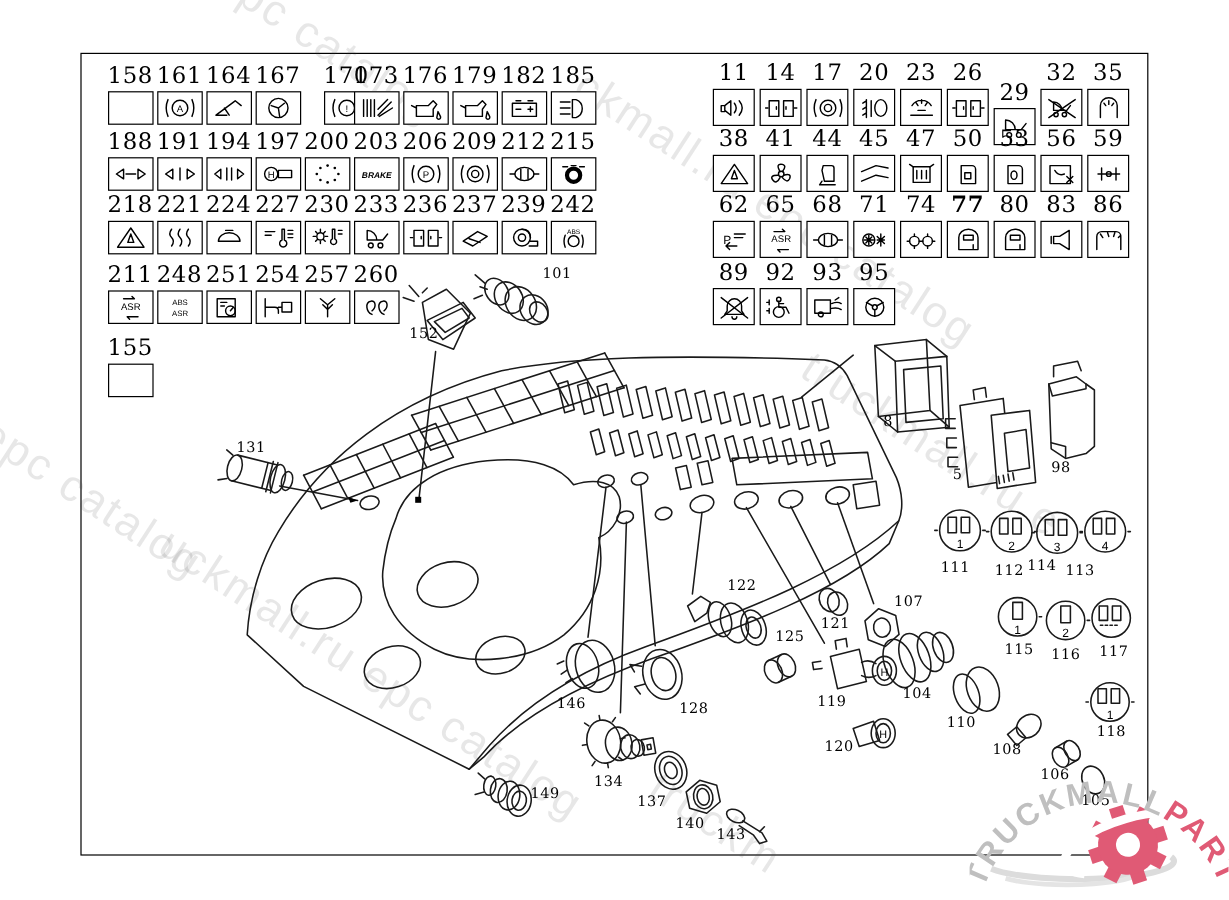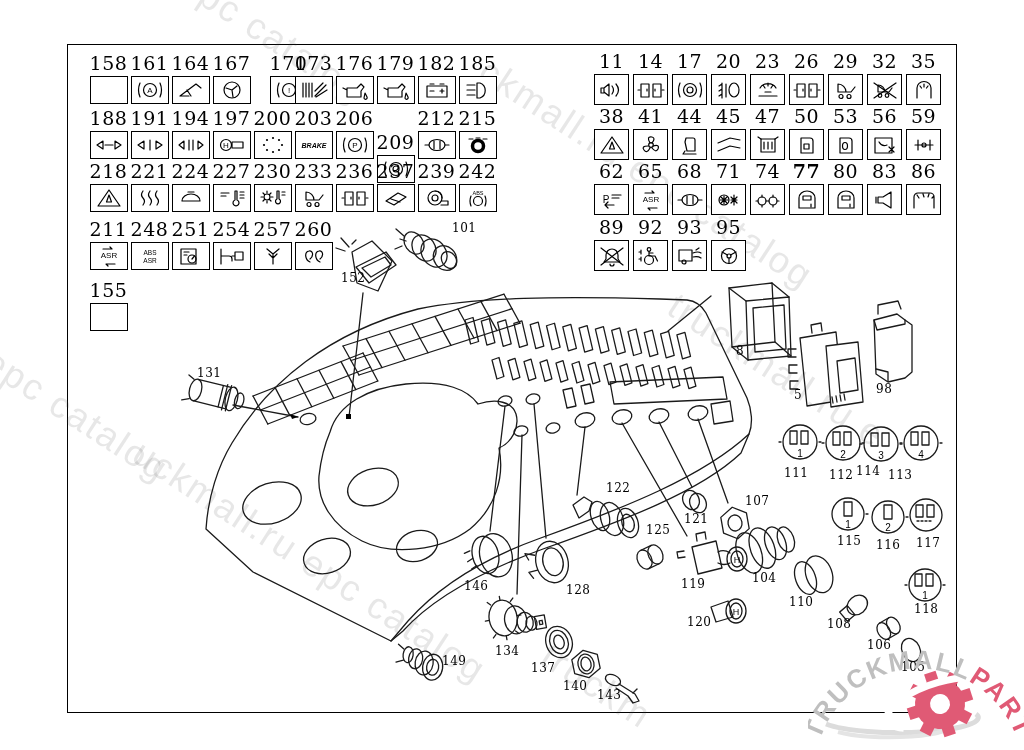--- a/index.html
+++ b/index.html
@@ -543,21 +543,21 @@
         <div class="box" style="width: 36px; height: 26px;">
           <svg width="30" height="22" viewBox="0 0 30 22">
             <g stroke="#000" fill="none" stroke-width="1.2" stroke-linecap="round" stroke-linejoin="round">
               <circle cx="15" cy="11" r="6.5"></circle>
               <path d="M5 4Q2 11 5 18M25 4Q28 11 25 18"></path>
               <text text-anchor="middle" font-family="Liberation Sans, sans-serif" font-size="8" fill="#000" stroke="none" x="15" y="14">P</text>
             </g>
           </svg>
         </div>
       </div>
-      <div class="cell" style="left: 372px; top: 109px; width: 47px; margin-top: 24px;">
+      <div class="cell" style="left: 372px; top: 109px; width: 47px;">
         <div class="num">209</div>
         <div class="box" style="width: 36px; height: 26px;">
           <svg width="30" height="22" viewBox="0 0 30 22">
             <g stroke="#000" fill="none" stroke-width="1.2" stroke-linecap="round" stroke-linejoin="round">
               <circle cx="15" cy="11" r="6.5"></circle>
               <circle cx="15" cy="11" r="3"></circle>
               <path d="M5 4Q2 11 5 18M25 4Q28 11 25 18"></path>
             </g>
           </svg>
         </div>
@@ -830,21 +830,21 @@
         <div class="box" style="width: 33px; height: 29px;">
           <svg width="30" height="22" viewBox="0 0 30 22">
             <g stroke="#000" fill="none" stroke-width="1.2" stroke-linecap="round" stroke-linejoin="round">
               <rect x="5" y="5" width="8" height="13"></rect>
               <rect x="17" y="5" width="8" height="13"></rect>
               <path d="M2 11h2M26 11h2M11 10v2M19 10v2"></path>
             </g>
           </svg>
         </div>
       </div>
-      <div class="cell" style="left: 823px; top: 52px; width: 45px; text-align: center;">
+      <div class="cell" style="left: 823px; top: 68px; width: 45px; text-align: center;">
         <div class="num">29</div>
         <div class="box" style="width: 33px; height: 29px;">
           <svg width="30" height="22" viewBox="0 0 30 22">
             <g stroke="#000" fill="none" stroke-width="1.2" stroke-linecap="round" stroke-linejoin="round">
               <path d="M7 5a8 8 0 0 1 8 8H7zM15 13h5l4-5"></path>
               <circle cx="10" cy="17.5" r="2"></circle>
               <circle cx="18" cy="17.5" r="2"></circle>
             </g>
           </svg>
         </div>

